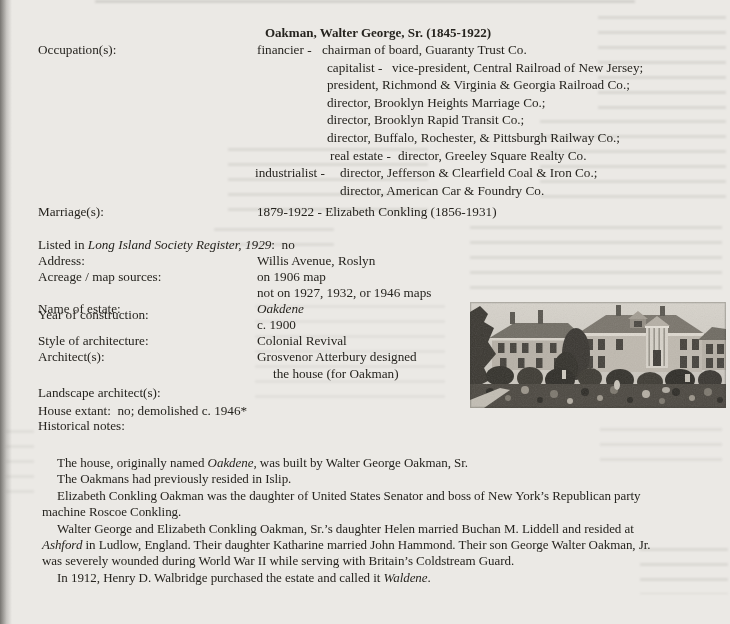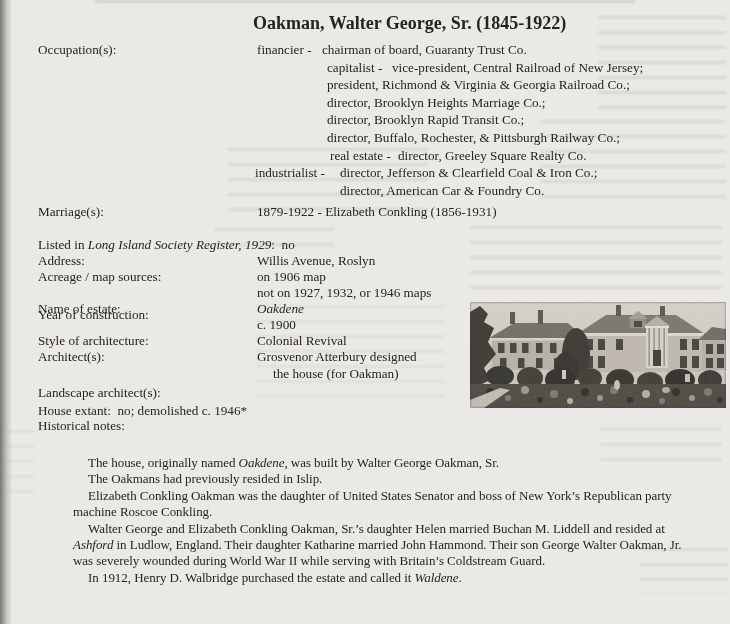--- a/index.html
+++ b/index.html
@@ -7,38 +7,38 @@
     position:relative;width:730px;height:624px;margin:0 auto;
     background:#ebe9e5;
     background-image:linear-gradient(180deg,#e9e7e3 0%,#edebe7 30%,#ecea e6 70%,#e8e6e2 100%);
     font-family:"Liberation Serif","DejaVu Serif",serif;
     color:#26241f;overflow:hidden;
   }
   .edge{position:absolute;left:0;top:0;width:12px;height:624px;
     background:linear-gradient(90deg,rgba(70,68,64,.70),rgba(70,68,64,.22) 55%,rgba(70,68,64,0));}
   .ghost{position:absolute;filter:blur(1.1px);pointer-events:none;
     background:repeating-linear-gradient(180deg,rgba(110,108,102,.26) 0 3px,rgba(110,108,102,0) 3px 15px);}
-  .title{position:absolute;left:253px;top:13px;margin:0;font-size:18px;font-weight:bold;white-space:nowrap;}
+  .title{position:absolute;left:253px;top:13px;margin:12px;font-size:13px;font-weight:bold;white-space:nowrap;}
   .lbl,.val,.val2,.pline{position:absolute;font-size:13.2px;white-space:nowrap;}
   .lbl{left:38px}
   .val{left:257px}
   .val2{left:273px}
   .pline{left:38px}
   .it{font-style:italic;}
   .occ{position:absolute;left:257px;top:41px;font-size:13.2px;line-height:17.6px;}
   .ol{white-space:nowrap;}
   .role{display:inline-block;}
   .l1 .role{width:65px}
   .l2{margin-left:70px}.l2 .role{width:65px}
   .l3,.l4,.l5,.l6{margin-left:70px}
   .l7{margin-left:73px}.l7 .role{width:68px}
   .l8{margin-left:-2px}.l8 .role{width:85px}
   .l9{margin-left:83px}
   .body{position:absolute;left:42px;top:455px;font-size:13px;line-height:16.4px;letter-spacing:-0.05px;}
-  .bl{white-space:nowrap;margin-left:31px;}
+  .bl{white-space:nowrap;}
   .ind{padding-left:15px;}
   .photo{position:absolute;left:470px;top:302px;width:256px;height:106px;}
   .caption{position:absolute;left:470px;top:417px;width:256px;text-align:center;
     font-style:italic;font-size:13.5px;}
 </style>
 </head>
 <body>
 
 <div class="page">
 

